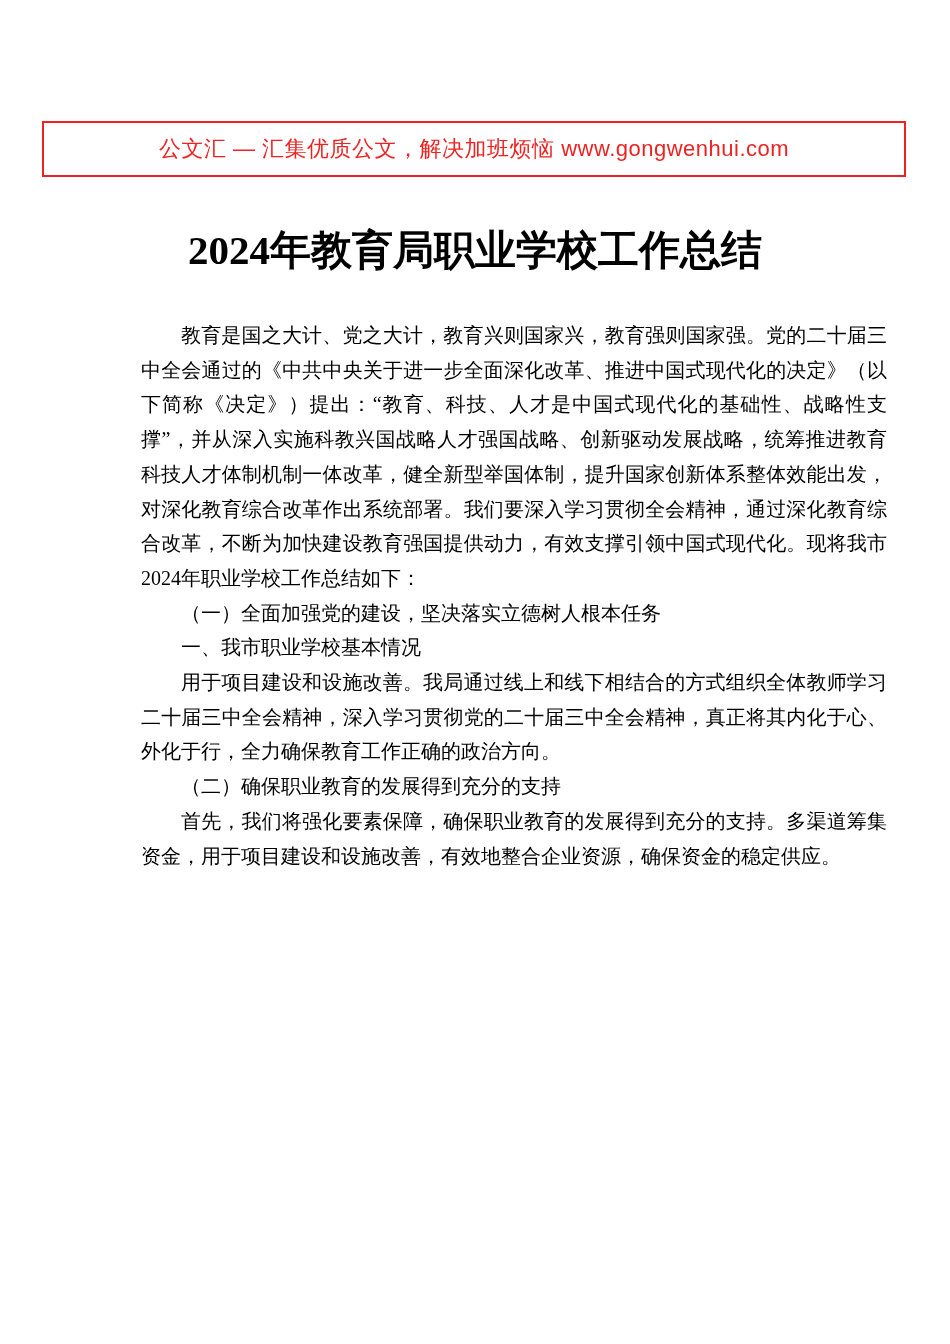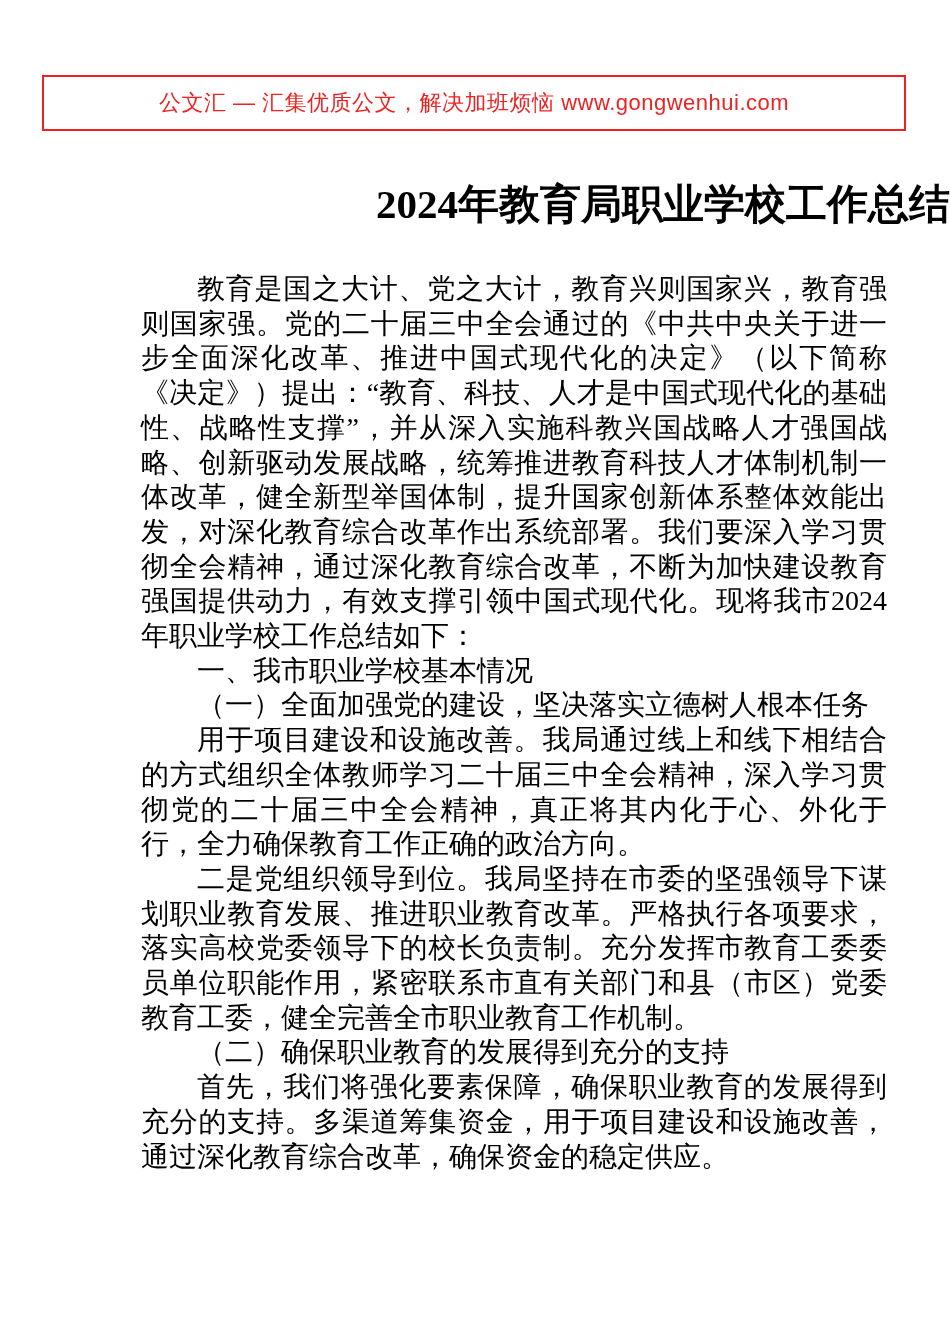--- a/index.html
+++ b/index.html
@@ -13,50 +13,51 @@
     background:var(--paper);
     position:relative;
     color:var(--ink);
     font-family:"Liberation Serif", sans-serif;
     overflow:hidden;
   }
   .page{
     position:relative;
     width:950px;height:1176px;
     background:var(--paper);
+    margin-top:46px;
   }
   .watermark-banner{
     position:absolute;
     top:75px;left:42px;
     width:864px;height:56px;
     border:2px solid var(--red);
     box-sizing:border-box;
     display:flex;align-items:center;justify-content:center;
   }
   .watermark-text{
     color:var(--red);
     font-size:22px;
     letter-spacing:0.5px;
     font-family:"Liberation Sans", sans-serif;
     white-space:nowrap;
   }
   .doc-title{
     margin:0;
     padding-top:176px;
-    text-align:right;
+    text-align:center;
     font-size:41px;
     line-height:57px;
     font-weight:700;
     font-family:"Liberation Serif", sans-serif;
     color:var(--ink);
   }
   .doc-body{
     margin-top:39px;
     padding:0 63px 0 141px;
-    font-size:28px;
+    font-size:20px;
     line-height:34.7px;
     text-align:justify;
     text-justify:inter-ideograph;
     font-family:"Liberation Serif", sans-serif;
     color:var(--ink);
   }
   .doc-body p{
     margin:0;
     text-indent:2em;
     word-break:break-all;
@@ -68,21 +69,20 @@
 <div class="page">
 
   <div class="watermark-banner">
     <span class="watermark-text">公文汇 — 汇集优质公文，解决加班烦恼 www.gongwenhui.com</span>
   </div>
 
   <h1 class="doc-title">2024年教育局职业学校工作总结</h1>
 
   <div class="doc-body">
     <p>教育是国之大计、党之大计，教育兴则国家兴，教育强则国家强。党的二十届三中全会通过的《中共中央关于进一步全面深化改革、推进中国式现代化的决定》（以下简称《决定》）提出：“教育、科技、人才是中国式现代化的基础性、战略性支撑”，并从深入实施科教兴国战略人才强国战略、创新驱动发展战略，统筹推进教育科技人才体制机制一体改革，健全新型举国体制，提升国家创新体系整体效能出发，对深化教育综合改革作出系统部署。我们要深入学习贯彻全会精神，通过深化教育综合改革，不断为加快建设教育强国提供动力，有效支撑引领中国式现代化。现将我市2024年职业学校工作总结如下：</p>
+    <p>（一）全面加强党的建设，坚决落实立德树人根本任务</p>
     <p>一、我市职业学校基本情况</p>
-    <p>（一）全面加强党的建设，坚决落实立德树人根本任务</p>
     <p>用于项目建设和设施改善。我局通过线上和线下相结合的方式组织全体教师学习二十届三中全会精神，深入学习贯彻党的二十届三中全会精神，真正将其内化于心、外化于行，全力确保教育工作正确的政治方向。</p>
-    <p>二是党组织领导到位。我局坚持在市委的坚强领导下谋划职业教育发展、推进职业教育改革。严格执行各项要求，落实高校党委领导下的校长负责制。充分发挥市教育工委委员单位职能作用，紧密联系市直有关部门和县（市区）党委教育工委，健全完善全市职业教育工作机制。</p>
     <p>（二）确保职业教育的发展得到充分的支持</p>
-    <p>首先，我们将强化要素保障，确保职业教育的发展得到充分的支持。多渠道筹集资金，用于项目建设和设施改善，通过深化教育综合改革，确保资金的稳定供应。</p>
+    <p>首先，我们将强化要素保障，确保职业教育的发展得到充分的支持。多渠道筹集资金，用于项目建设和设施改善，有效地整合企业资源，确保资金的稳定供应。</p>
   </div>
 
 </div>
 
 </body></html>

